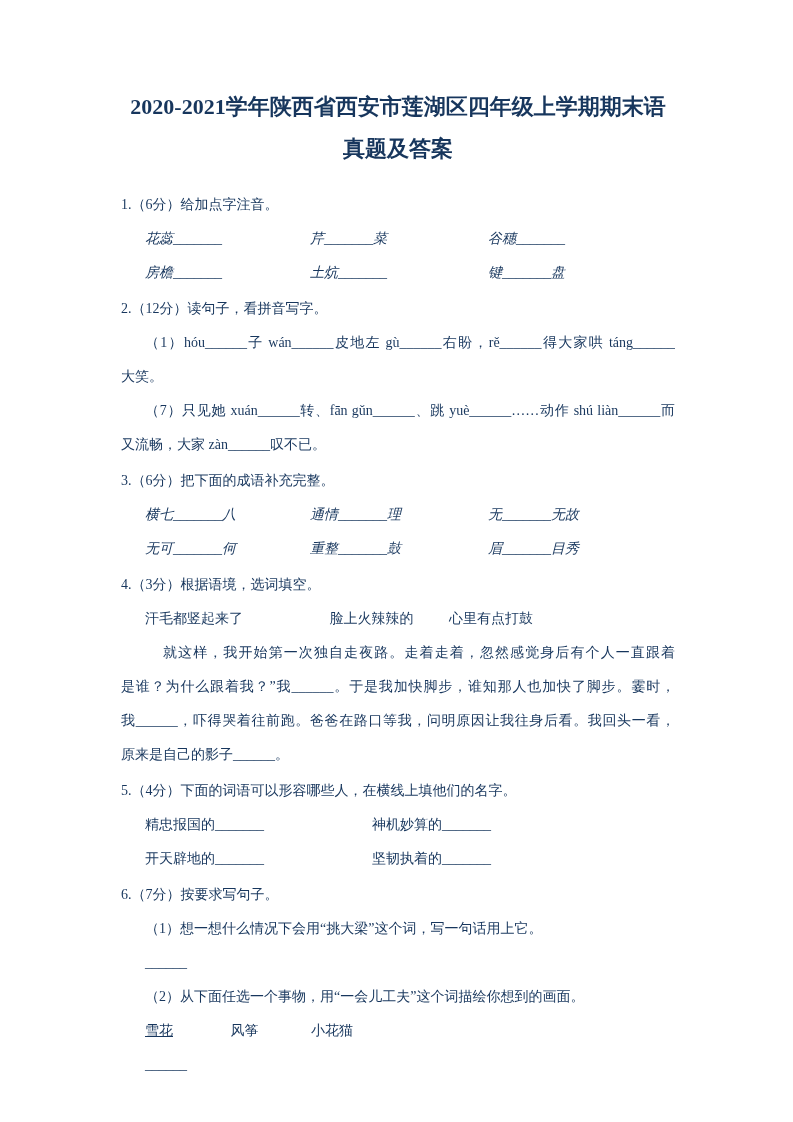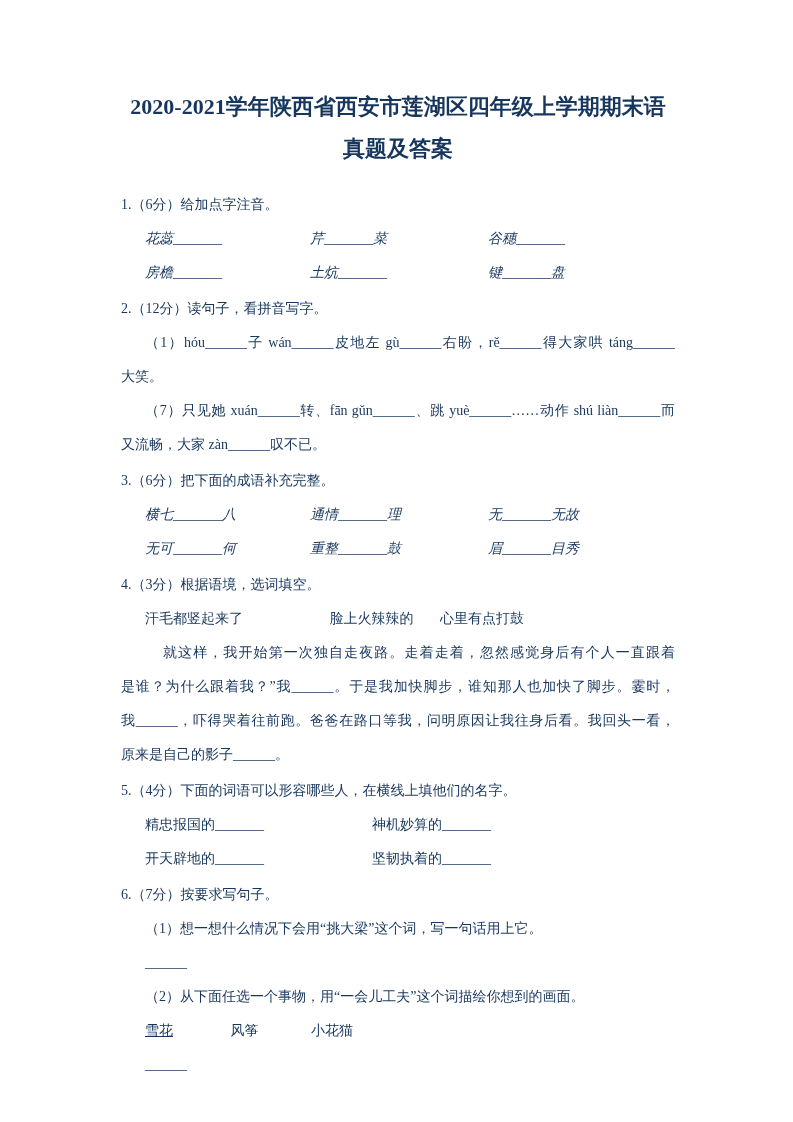--- a/index.html
+++ b/index.html
@@ -27,21 +27,21 @@
     line-height: 34px;
     overflow: hidden;
   }
   .question { margin-top: 2px; }
   .ind1 { padding-left: 24px; }
   .ind2 { padding-left: 42px; }
   .fill { text-align: justify; text-align-last: justify; }
   .grid3 { display: grid; grid-template-columns: 165px 178px 1fr; padding-left: 24px; font-style: italic; }
   .grid2 { display: grid; grid-template-columns: 227px 1fr; padding-left: 24px; }
   .opts span:nth-child(1) { margin-right: 83px; }
-  .opts span:nth-child(2) { margin-right: 23px; }
+  .opts span:nth-child(2) { margin-right: 32px; }
   .items span:nth-child(1) { margin-right: 54px; text-decoration: underline; }
   .items span:nth-child(2) { margin-right: 49px; }
 </style>
 </head>
 <body>
 
 <div class="page">
   <main class="content">
 
     <header class="title">

